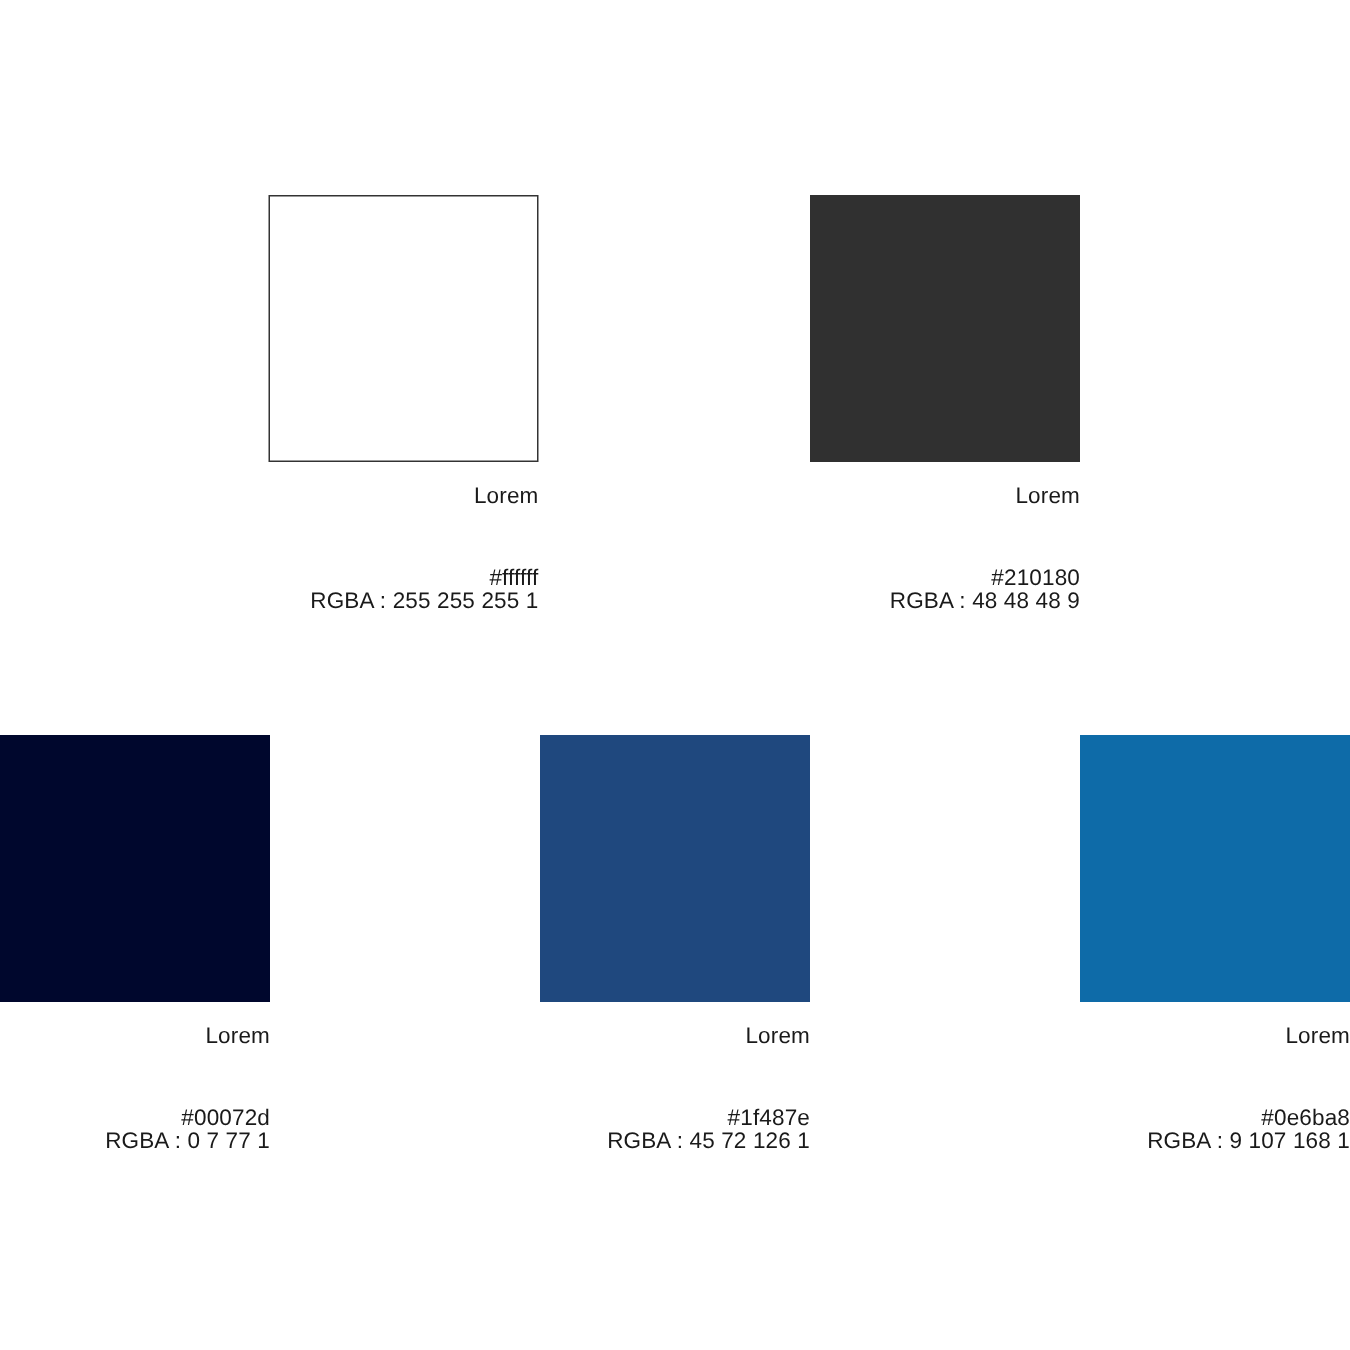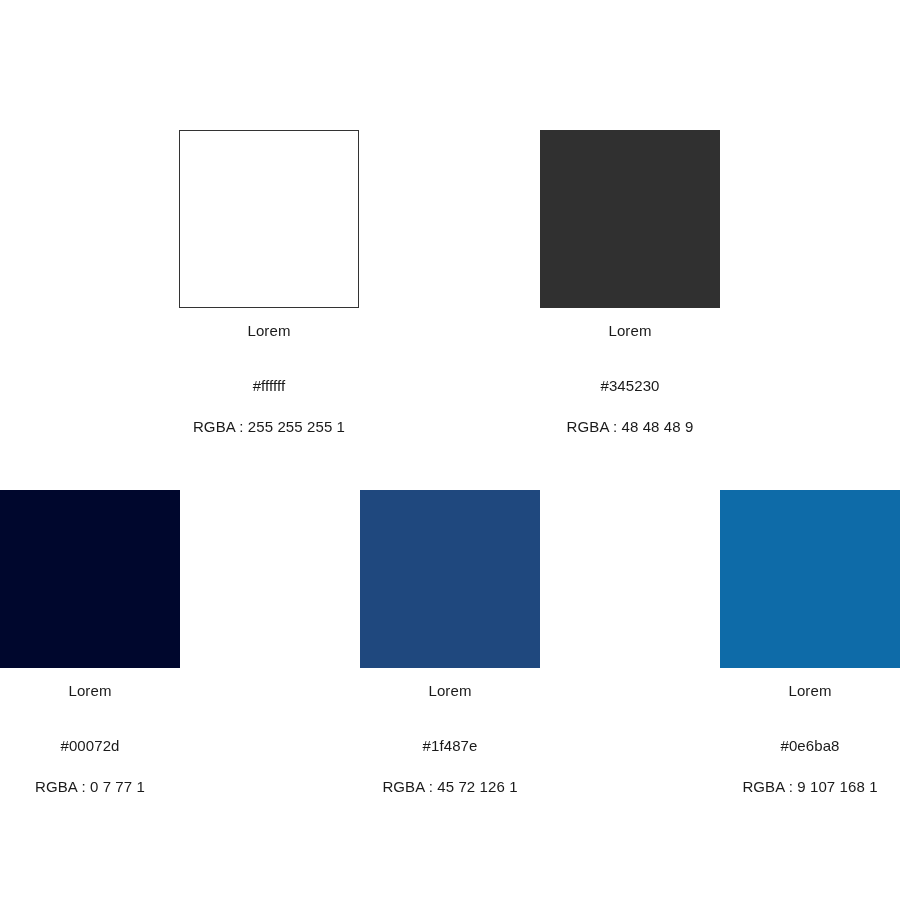--- a/index.html
+++ b/index.html
@@ -36,21 +36,21 @@
     height: 178px;
     display: block;
   }
 
   .swatch-chip.bordered {
     border: 1px solid #333333;
   }
 
   .swatch-labels {
     width: 180px;
-    text-align: center;
+    text-align: right;
     color: #1a1a1a;
   }
 
   .swatch-name {
     font-size: 15px;
     line-height: 15px;
     margin-top: 15px;
     letter-spacing: 0.1px;
     white-space: nowrap;
   }
@@ -59,21 +59,20 @@
     font-size: 15px;
     line-height: 15px;
     margin-top: 40px;
     letter-spacing: 0.1px;
     white-space: nowrap;
   }
 
   .swatch-rgba {
     font-size: 15px;
     line-height: 15px;
-    margin-top: 26px;
     letter-spacing: 0.1px;
     white-space: nowrap;
   }
 </style>
 </head>
 <body style="background: rgb(255, 255, 255);">
 
 <div id="palette-canvas">
 
   <div class="swatch-card" style="left:179px; top:130px;">
@@ -82,21 +81,21 @@
       <div class="swatch-name">Lorem</div>
       <div class="swatch-hex">#ffffff</div>
       <div class="swatch-rgba">RGBA : 255 255 255 1</div>
     </div>
   </div>
 
   <div class="swatch-card" style="left:540px; top:130px;">
     <div class="swatch-chip" style="background: rgb(48, 48, 48);"></div>
     <div class="swatch-labels" style="color: rgb(26, 26, 26);">
       <div class="swatch-name">Lorem</div>
-      <div class="swatch-hex">#345230</div>
+      <div class="swatch-hex">#210180</div>
       <div class="swatch-rgba">RGBA : 48 48 48 9</div>
     </div>
   </div>
 
   <div class="swatch-card" style="left:0px; top:490px;">
     <div class="swatch-chip" style="background: rgb(0, 7, 45);"></div>
     <div class="swatch-labels" style="color: rgb(26, 26, 26);">
       <div class="swatch-name">Lorem</div>
       <div class="swatch-hex">#00072d</div>
       <div class="swatch-rgba">RGBA : 0 7 77 1</div>

